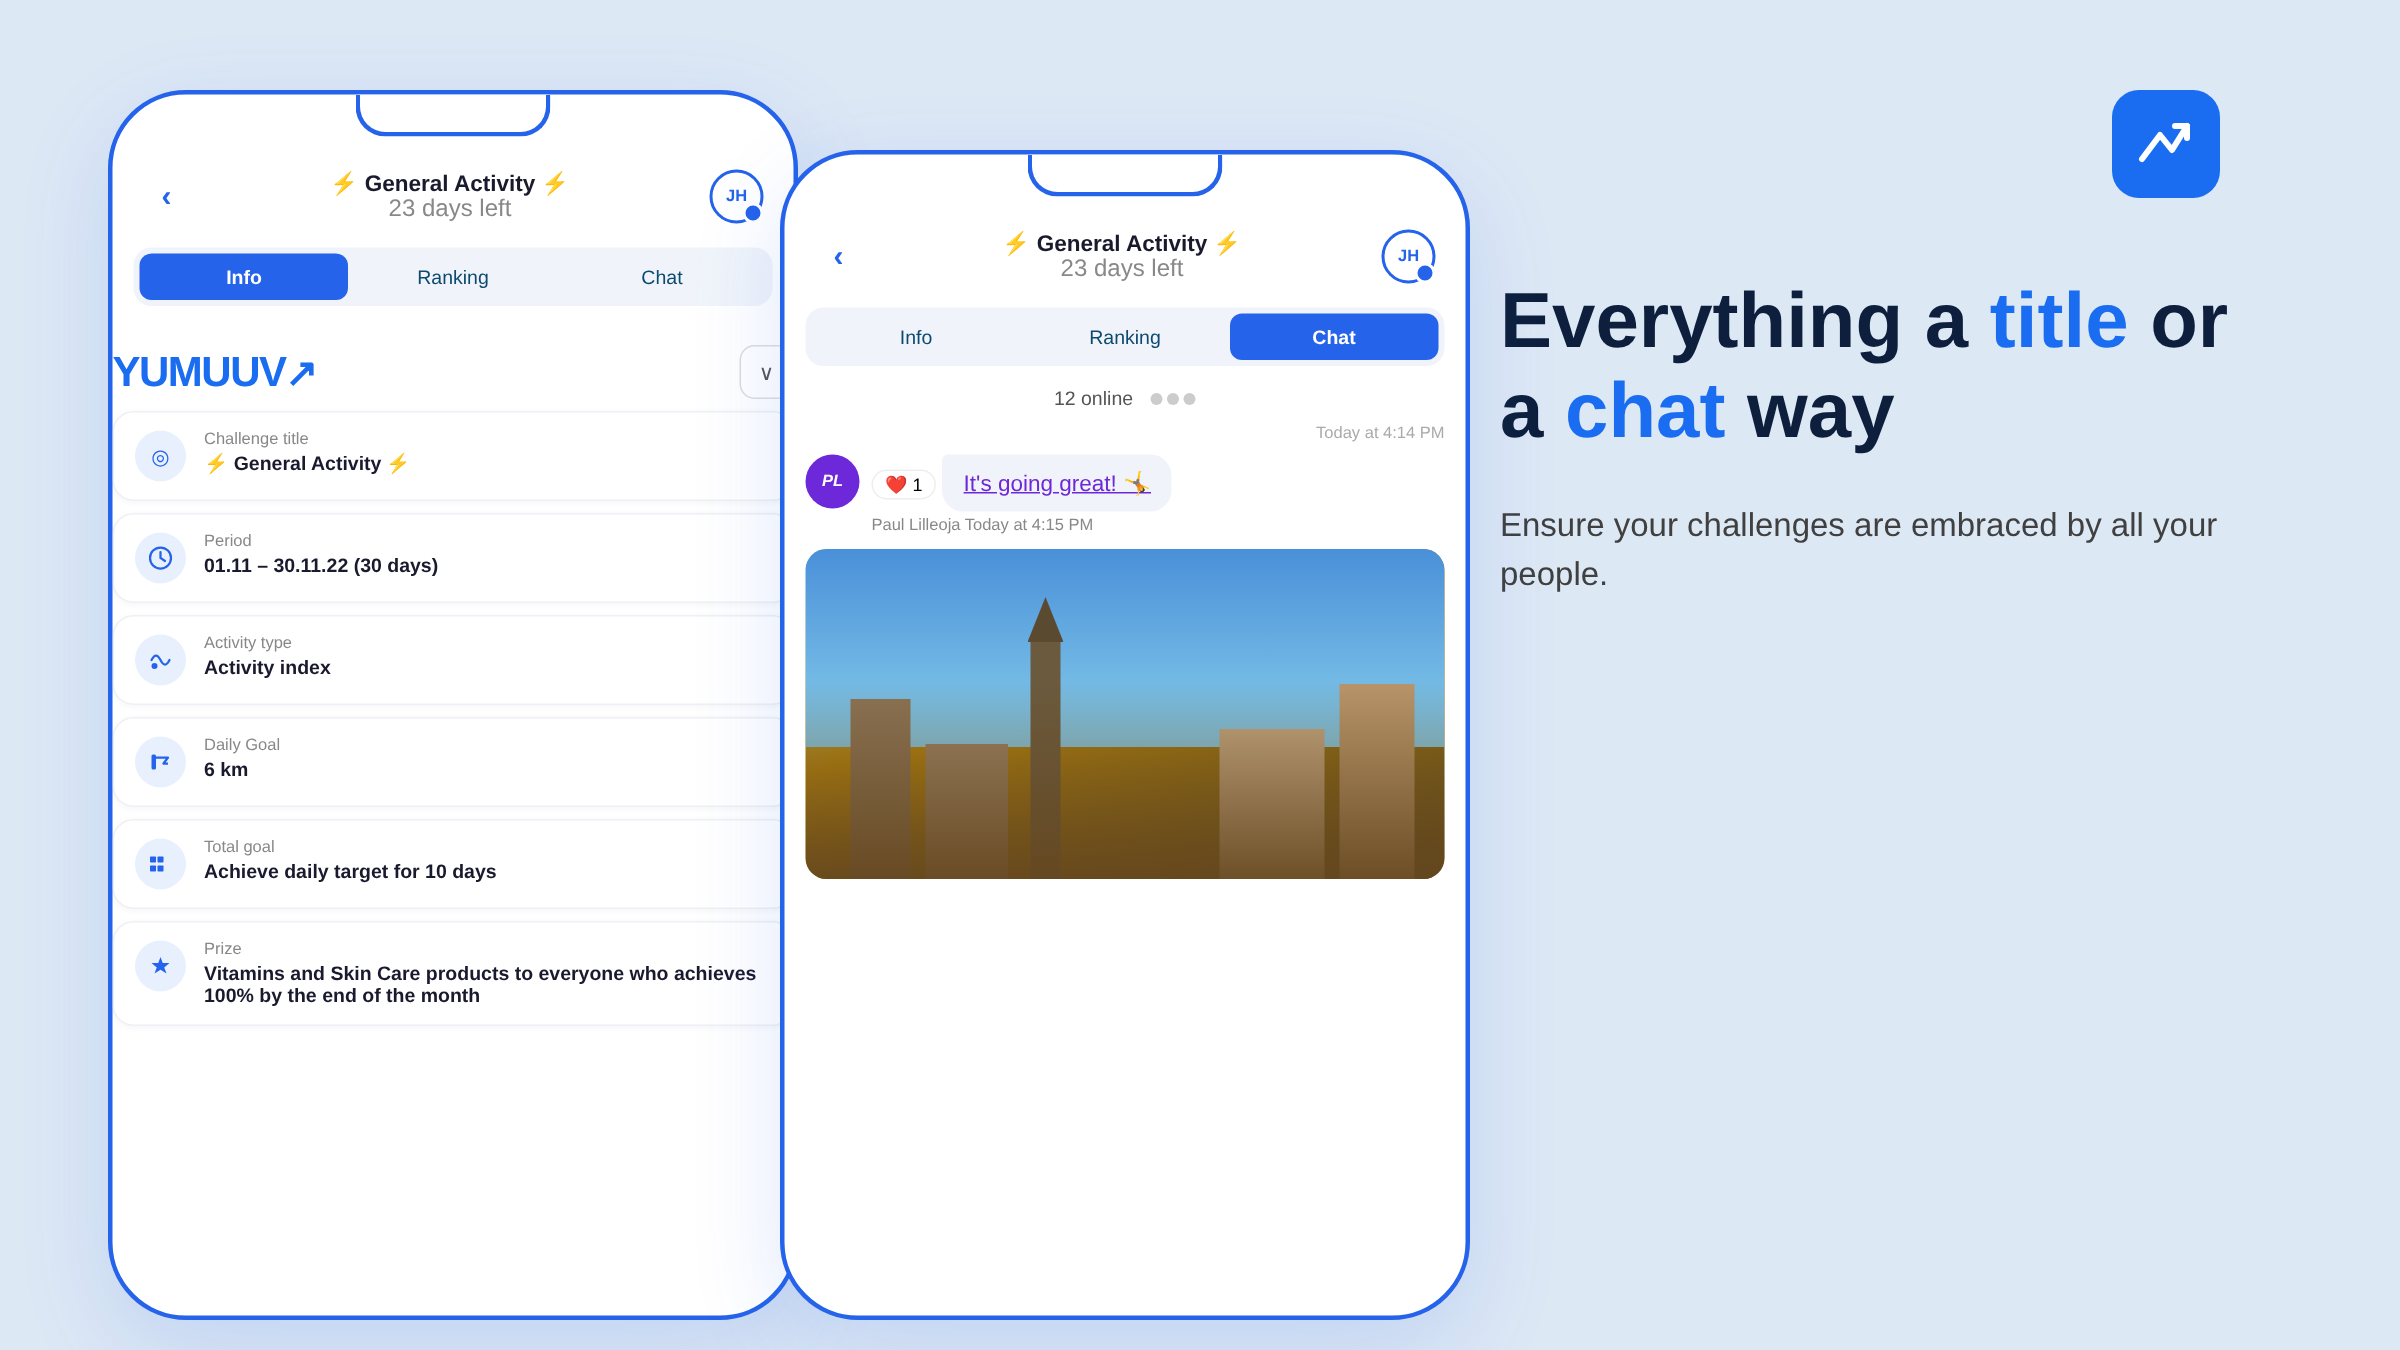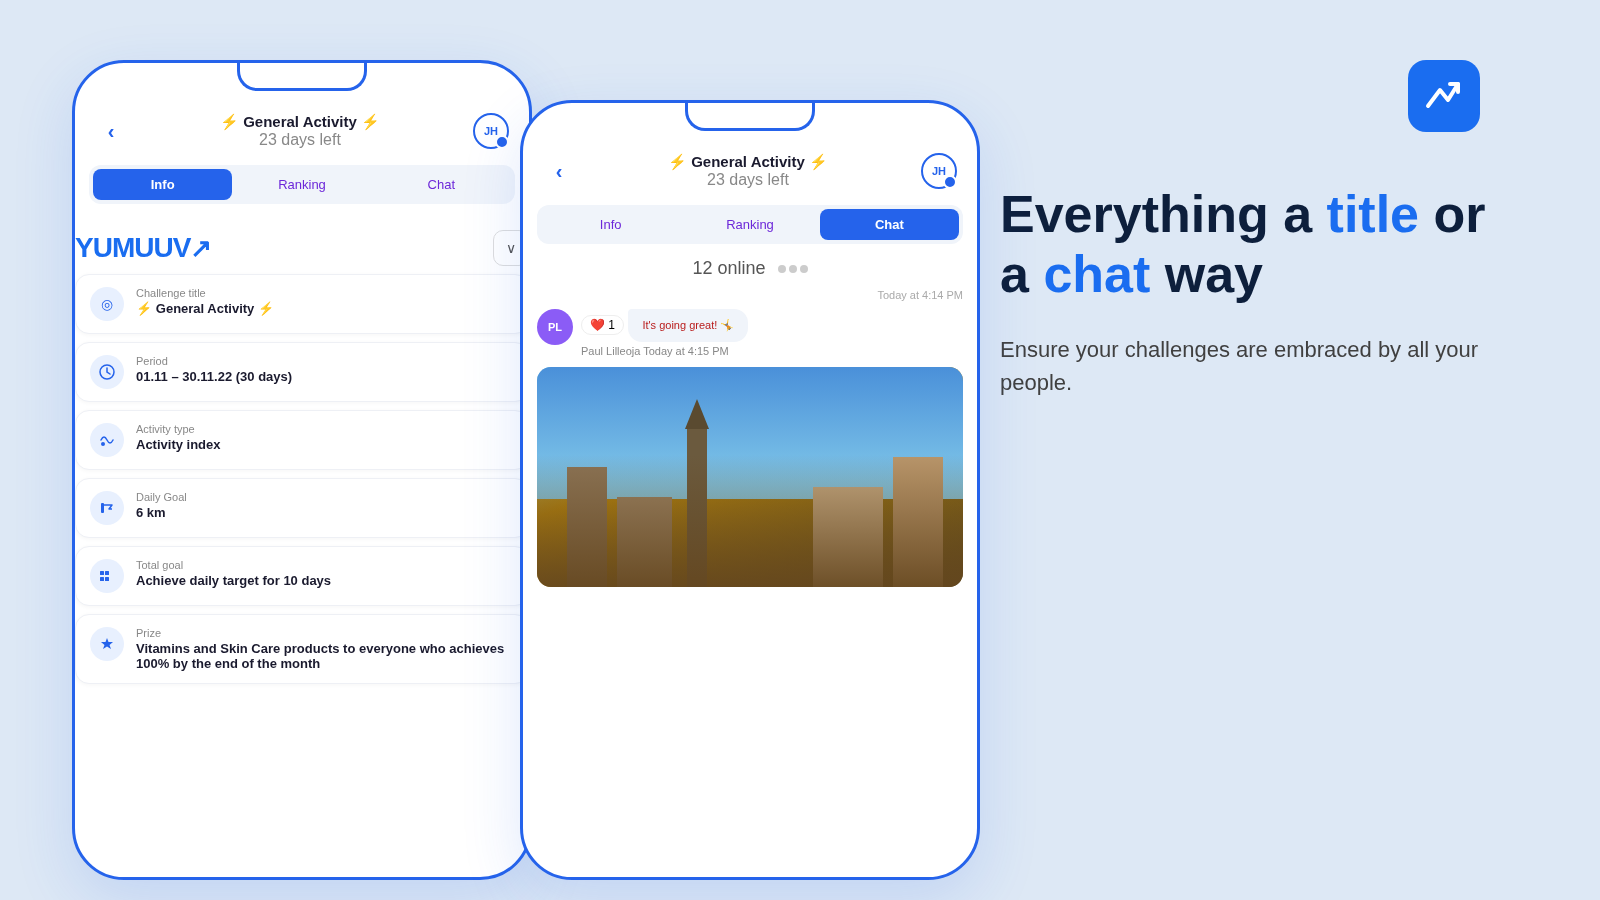--- a/index.html
+++ b/index.html
@@ -158,21 +158,21 @@
       border-radius: 12px;
       padding: 4px;
     }
     .tab-item {
       flex: 1;
       text-align: center;
       padding: 8px 0;
       border-radius: 8px;
       font-size: 13px;
       font-weight: 500;
-      color: #6d28d9;
+      color: #0c4a6e;
       cursor: pointer;
     }
     .tab-item.active {
       background: #2563eb;
       color: white;
       font-weight: 600;
     }
 
     
     .phone-content {
@@ -242,21 +242,21 @@
     .card-text .value {
       font-size: 13px;
       font-weight: 600;
       color: #1a1a2e;
     }
 
     
     .online-bar {
       text-align: center;
       padding: 6px 0;
-      font-size: 18px;
+      font-size: 13px;
       color: #555;
       display: flex;
       align-items: center;
       justify-content: center;
       gap: 12px;
     }
     .online-dots {
       display: flex;
       gap: 3px;
     }
@@ -276,51 +276,53 @@
 
     .chat-message-row {
       display: flex;
       align-items: flex-start;
       gap: 8px;
       padding: 4px 14px;
     }
     .chat-avatar {
       width: 36px;
       height: 36px;
-      background: #8b5cf6;
+      background: #6d28d9;
       border-radius: 50%;
       display: flex;
       align-items: center;
       justify-content: center;
       color: white;
       font-size: 11px;
       font-weight: 700;
       flex-shrink: 0;
+      font-style: italic;
     }
     .chat-bubble-wrap {
       flex: 1;
     }
     .reaction-badge {
       background: white;
       border: 1.5px solid #eee;
       border-radius: 20px;
       padding: 2px 8px;
       font-size: 12px;
       display: inline-flex;
       align-items: center;
       gap: 3px;
       margin-bottom: 4px;
     }
     .chat-bubble {
       background: #f0f4fa;
       border-radius: 4px 14px 14px 14px;
       padding: 10px 14px;
-      font-size: 11px;
-      color: #b91c1c;
+      font-size: 15px;
+      color: #6d28d9;
       display: inline-block;
+      text-decoration: underline;
     }
     .chat-sender {
       font-size: 11px;
       color: #888;
       margin-top: 3px;
     }
 
     .chat-image {
       margin: 6px 14px;
       border-radius: 14px;

